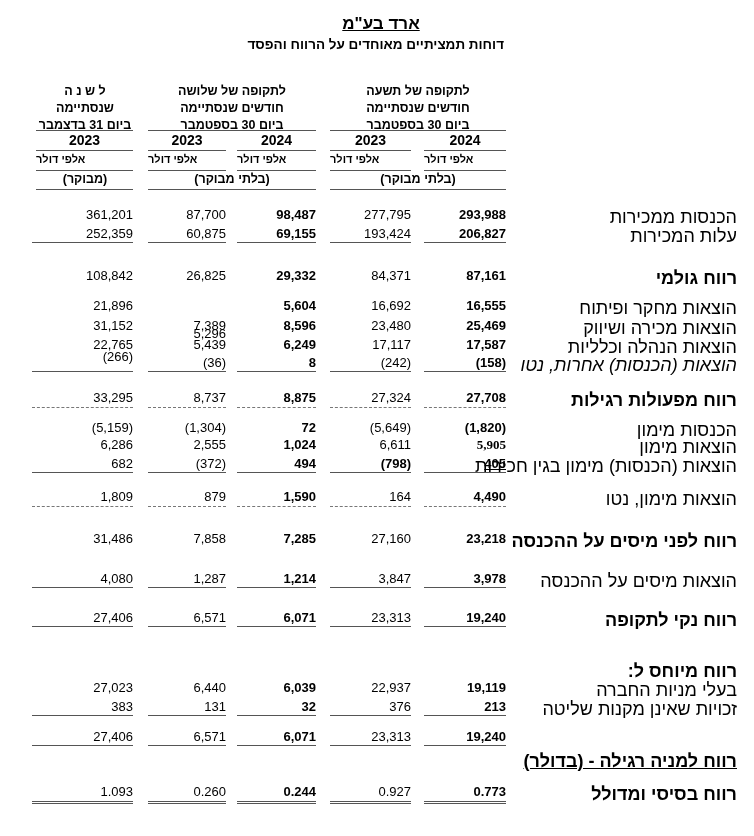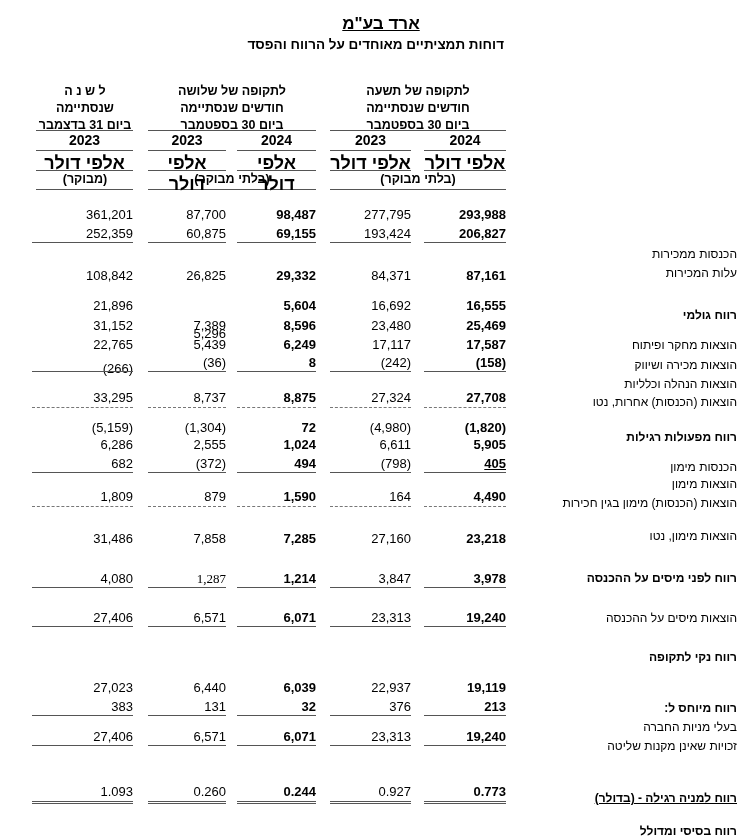--- a/index.html
+++ b/index.html
@@ -15,29 +15,29 @@
     padding-left: 8px; box-sizing: border-box;
   }
   .title span { position: relative; left: 0; }
   .subtitle {
     top: 37px; right: 250px; font-size: 13.5px; font-weight: bold; direction: rtl;
   }
   .hdr {
     font-size: 12.5px; font-weight: bold; text-align: center; direction: rtl; line-height: 17px;
   }
   .col-year { font-size: 14px; font-weight: bold; text-align: center; }
-  .col-unit { font-size: 18px; font-weight: bold; text-align: center; direction: rtl; }
+  .col-unit { font-size: 11px; font-weight: bold; text-align: left; direction: rtl; }
   .audit { font-size: 12.5px; font-weight: bold; text-align: center; direction: rtl; }
   .hline { height: 0; border-top: 1px solid #555; }
   .num {
     font-size: 13px; text-align: right; white-space: nowrap;
   }
   .num.bold { font-weight: bold; }
   .label {
-    right: 17px; font-size: 12px; direction: rtl; white-space: nowrap; margin-top: 40px;
+    right: 17px; font-size: 18px; direction: rtl; white-space: nowrap;
   }
   .label.bold { font-weight: bold; }
   .label.u { text-decoration: underline; }
   .line { height: 0; border-top: 1px solid #555; }
   .line.dash { border-top: 1px dashed #777; }
   .line.dbl { border-top: 3px double #555; height: 0; }
 </style>
 </head>
 <body>
 
@@ -119,57 +119,57 @@
 <div class="abs num" style="left: 330px; width: 81px; top: 318px;">23,480</div>
 <div class="abs num bold" style="left: 237px; width: 79px; top: 318px;">8,596</div>
 <div class="abs num" style="left: 148px; width: 78px; top: 318px;">7,389</div>
 <div class="abs num" style="left: 36px; width: 97px; top: 318px;">31,152</div>
 <div class="abs label" style="top: 337px;">הוצאות הנהלה וכלליות</div>
 <div class="abs num bold" style="left: 424px; width: 82px; top: 337px;">17,587</div>
 <div class="abs num" style="left: 330px; width: 81px; top: 337px;">17,117</div>
 <div class="abs num bold" style="left: 237px; width: 79px; top: 337px;">6,249</div>
 <div class="abs num" style="left: 148px; width: 78px; top: 337px;">5,439</div>
 <div class="abs num" style="left: 36px; width: 97px; top: 337px;">22,765</div>
-<div class="abs label" style="top: 355px;">הוצאות (הכנסות) אחרות, נטו</div>
+<div class="abs label" style="top: 355px; font-style: italic;">הוצאות (הכנסות) אחרות, נטו</div>
 <div class="abs num bold" style="left: 424px; width: 82px; top: 355px;">(158)</div>
 <div class="abs num" style="left: 330px; width: 81px; top: 355px;">(242)</div>
 <div class="abs num bold" style="left: 237px; width: 79px; top: 355px;">8</div>
 <div class="abs num" style="left: 148px; width: 78px; top: 355px;">(36)</div>
-<div class="abs num" style="left: 36px; width: 97px; top: 361px;">(266)</div>
+<div class="abs num" style="left: 36px; width: 97px; top: 349px;">(266)</div>
 <div class="abs line " style="left: 424px; width: 82px; top: 371px;"></div>
 <div class="abs line " style="left: 330px; width: 81px; top: 371px;"></div>
 <div class="abs line " style="left: 237px; width: 79px; top: 371px;"></div>
 <div class="abs line " style="left: 148px; width: 78px; top: 371px;"></div>
 <div class="abs line " style="left: 32px; width: 101px; top: 371px;"></div>
 <div class="abs label bold" style="top: 390px;">רווח מפעולות רגילות</div>
 <div class="abs num bold" style="left: 424px; width: 82px; top: 390px;">27,708</div>
 <div class="abs num" style="left: 330px; width: 81px; top: 390px;">27,324</div>
 <div class="abs num bold" style="left: 237px; width: 79px; top: 390px;">8,875</div>
 <div class="abs num" style="left: 148px; width: 78px; top: 390px;">8,737</div>
 <div class="abs num" style="left: 36px; width: 97px; top: 390px;">33,295</div>
 <div class="abs line dash" style="left: 424px; width: 82px; top: 407px;"></div>
 <div class="abs line dash" style="left: 330px; width: 81px; top: 407px;"></div>
 <div class="abs line dash" style="left: 237px; width: 79px; top: 407px;"></div>
 <div class="abs line dash" style="left: 148px; width: 78px; top: 407px;"></div>
 <div class="abs line dash" style="left: 32px; width: 101px; top: 407px;"></div>
 <div class="abs label" style="top: 420px;">הכנסות מימון</div>
 <div class="abs num bold" style="left: 424px; width: 82px; top: 420px;">(1,820)</div>
-<div class="abs num" style="left: 330px; width: 81px; top: 420px;">(4,980)</div>
+<div class="abs num" style="left: 330px; width: 81px; top: 420px;">(5,649)</div>
 <div class="abs num bold" style="left: 237px; width: 79px; top: 420px;">72</div>
 <div class="abs num" style="left: 148px; width: 78px; top: 420px;">(1,304)</div>
 <div class="abs num" style="left: 36px; width: 97px; top: 420px;">(5,159)</div>
 <div class="abs label" style="top: 437px;">הוצאות מימון</div>
-<div class="abs num bold" style="left: 424px; width: 82px; top: 437px;">5,905</div>
+<div class="abs num bold" style="left: 424px; width: 82px; top: 437px; font-family: Liberation Serif, serif;">5,905</div>
 <div class="abs num" style="left: 330px; width: 81px; top: 437px;">6,611</div>
 <div class="abs num bold" style="left: 237px; width: 79px; top: 437px;">1,024</div>
 <div class="abs num" style="left: 148px; width: 78px; top: 437px;">2,555</div>
 <div class="abs num" style="left: 36px; width: 97px; top: 437px;">6,286</div>
 <div class="abs label" style="top: 456px;">הוצאות (הכנסות) מימון בגין חכירות</div>
 <div class="abs num bold" style="left: 424px; width: 82px; top: 456px; text-decoration: underline;">405</div>
-<div class="abs num" style="left: 330px; width: 81px; top: 456px;">(798)</div>
+<div class="abs num" style="left: 330px; width: 81px; top: 456px; font-weight: bold;">(798)</div>
 <div class="abs num bold" style="left: 237px; width: 79px; top: 456px;">494</div>
 <div class="abs num" style="left: 148px; width: 78px; top: 456px;">(372)</div>
 <div class="abs num" style="left: 36px; width: 97px; top: 456px;">682</div>
 <div class="abs line " style="left: 424px; width: 82px; top: 472px;"></div>
 <div class="abs line " style="left: 330px; width: 81px; top: 472px;"></div>
 <div class="abs line " style="left: 237px; width: 79px; top: 472px;"></div>
 <div class="abs line " style="left: 148px; width: 78px; top: 472px;"></div>
 <div class="abs line " style="left: 32px; width: 101px; top: 472px;"></div>
 <div class="abs label" style="top: 489px;">הוצאות מימון, נטו</div>
 <div class="abs num bold" style="left: 424px; width: 82px; top: 489px;">4,490</div>
@@ -185,21 +185,21 @@
 <div class="abs label bold" style="top: 531px;">רווח לפני מיסים על ההכנסה</div>
 <div class="abs num bold" style="left: 424px; width: 82px; top: 531px;">23,218</div>
 <div class="abs num" style="left: 330px; width: 81px; top: 531px;">27,160</div>
 <div class="abs num bold" style="left: 237px; width: 79px; top: 531px;">7,285</div>
 <div class="abs num" style="left: 148px; width: 78px; top: 531px;">7,858</div>
 <div class="abs num" style="left: 36px; width: 97px; top: 531px;">31,486</div>
 <div class="abs label" style="top: 571px;">הוצאות מיסים על ההכנסה</div>
 <div class="abs num bold" style="left: 424px; width: 82px; top: 571px;">3,978</div>
 <div class="abs num" style="left: 330px; width: 81px; top: 571px;">3,847</div>
 <div class="abs num bold" style="left: 237px; width: 79px; top: 571px;">1,214</div>
-<div class="abs num" style="left: 148px; width: 78px; top: 571px; font-family: Liberation Serif, serif;">1,287</div>
+<div class="abs num" style="left: 148px; width: 78px; top: 571px;">1,287</div>
 <div class="abs num" style="left: 36px; width: 97px; top: 571px;">4,080</div>
 <div class="abs line " style="left: 424px; width: 82px; top: 587px;"></div>
 <div class="abs line " style="left: 330px; width: 81px; top: 587px;"></div>
 <div class="abs line " style="left: 237px; width: 79px; top: 587px;"></div>
 <div class="abs line " style="left: 148px; width: 78px; top: 587px;"></div>
 <div class="abs line " style="left: 32px; width: 101px; top: 587px;"></div>
 <div class="abs label bold" style="top: 610px;">רווח נקי לתקופה</div>
 <div class="abs num bold" style="left: 424px; width: 82px; top: 610px;">19,240</div>
 <div class="abs num" style="left: 330px; width: 81px; top: 610px;">23,313</div>
 <div class="abs num bold" style="left: 237px; width: 79px; top: 610px;">6,071</div>

